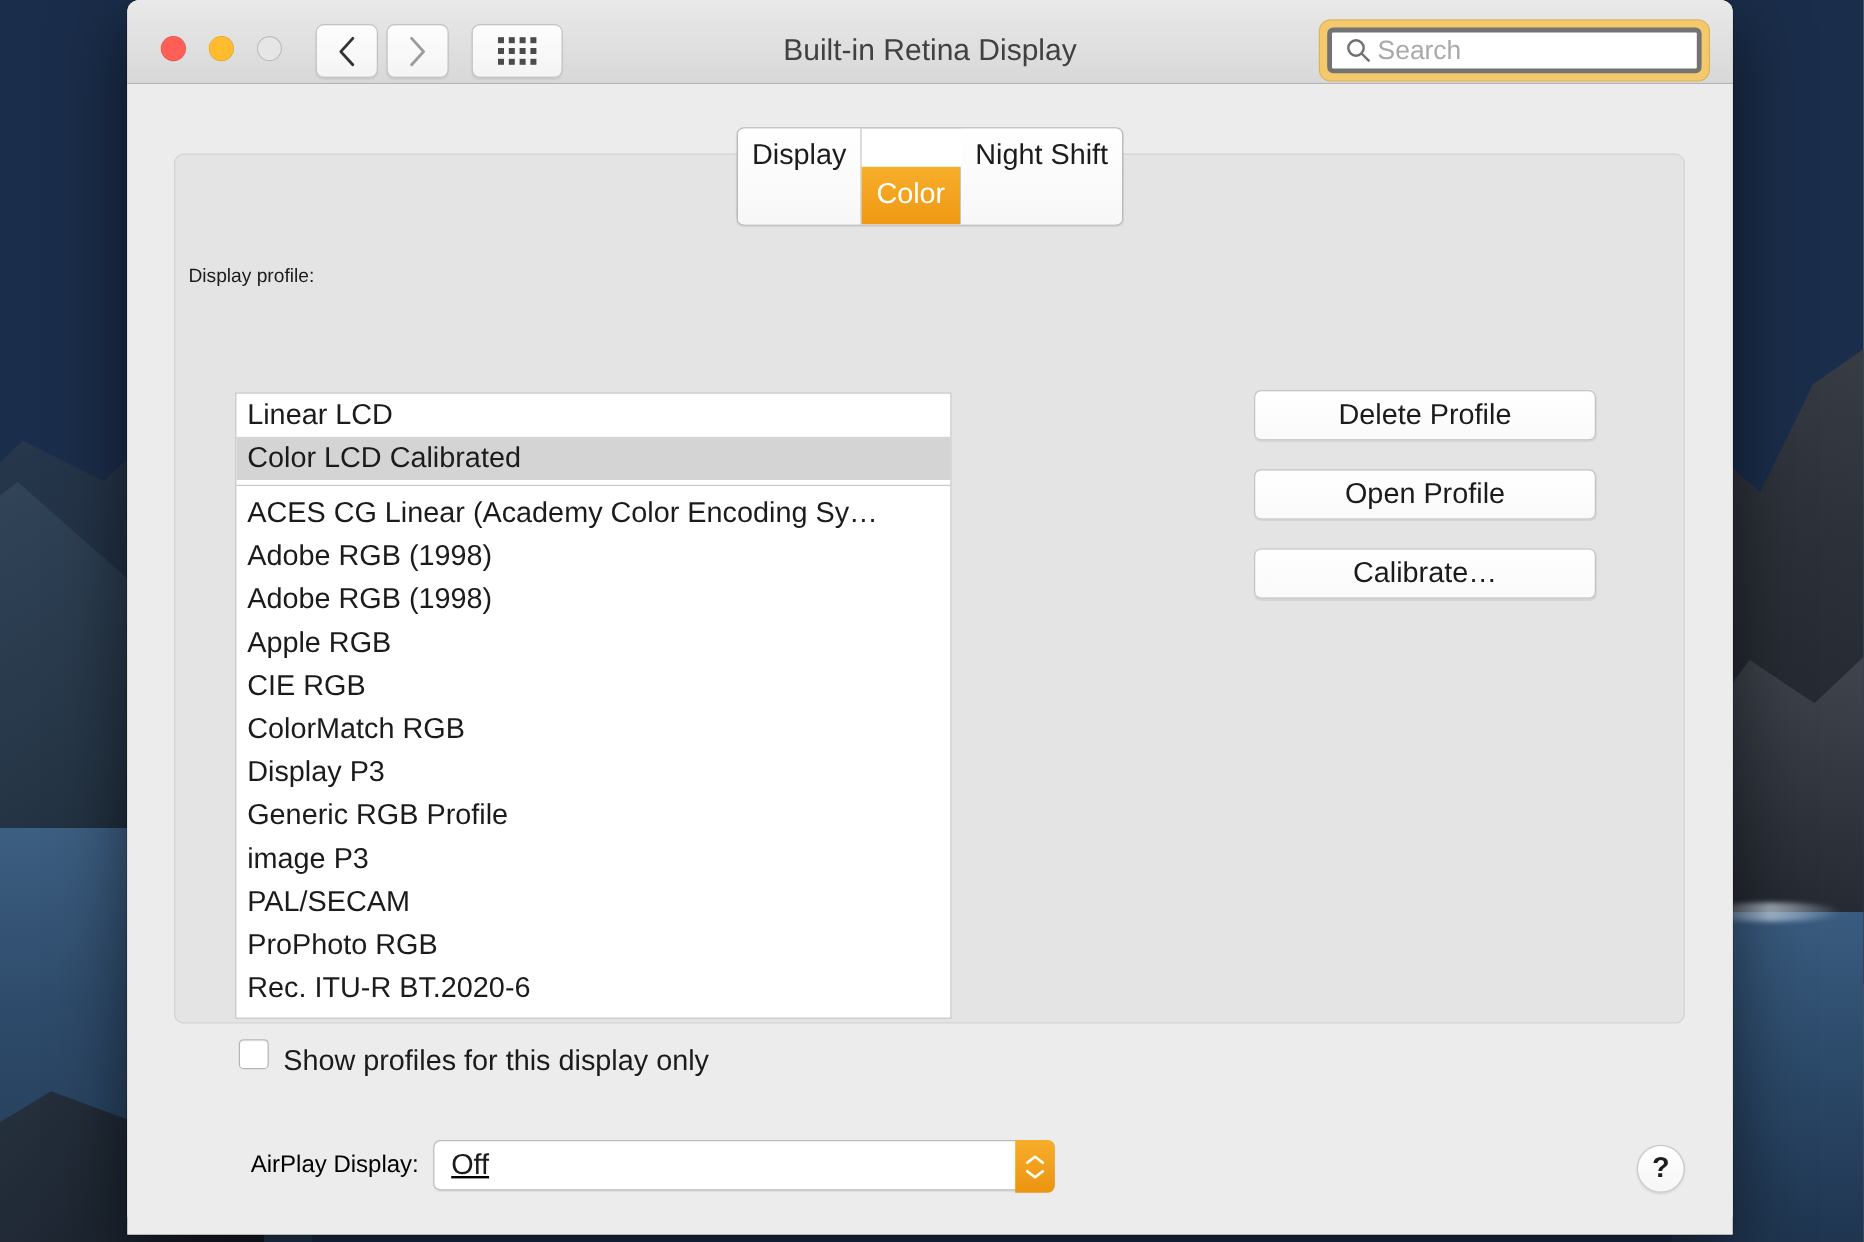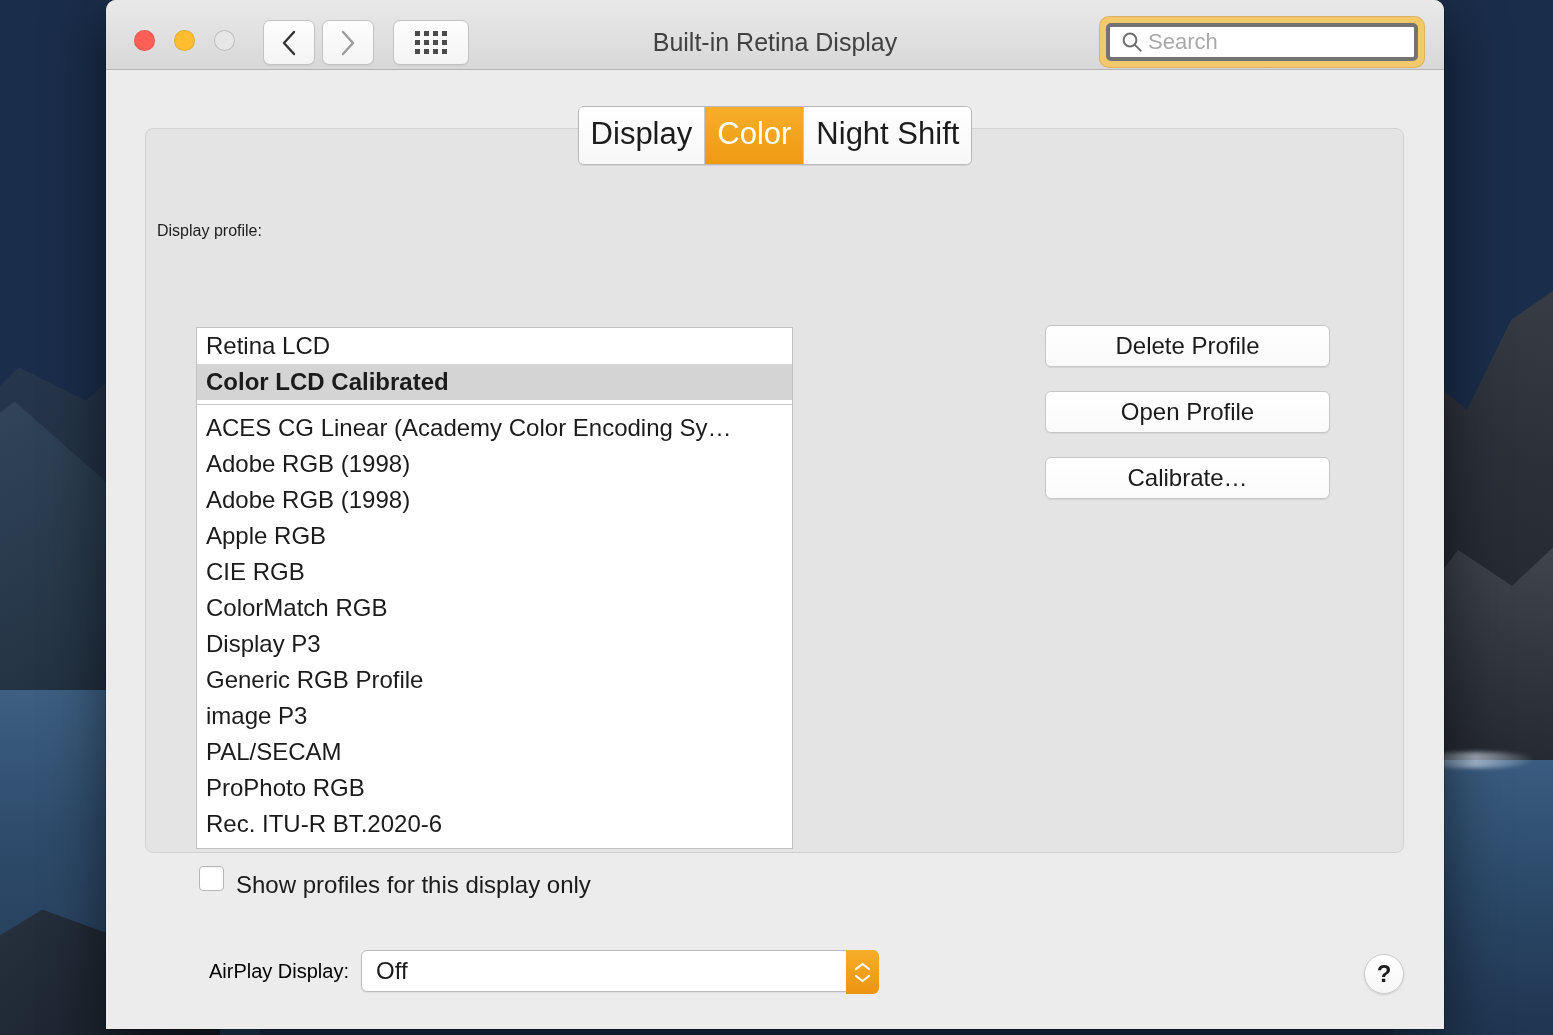--- a/index.html
+++ b/index.html
@@ -211,32 +211,33 @@
   }
   .tab-group {
     display: flex;
     border: 1px solid #b9b9b9;
     border-radius: 6px;
     overflow: hidden;
     box-shadow: 0 1px 1px rgba(0,0,0,.08);
     background: #fff;
   }
   .tab {
-    font-size: 31px;
+    font-size: 24px;
     color: #1c1c1c;
     padding: 8px 12px 10px;
     background: linear-gradient(180deg, #ffffff 0%, #f7f7f7 100%);
     border-right: 1px solid #c6c6c6;
     line-height: 1.25;
     white-space: nowrap;
   }
   .tab:last-child { border-right: 0; }
   .tab.active {
     background: linear-gradient(180deg, #f7ae2a 0%, #ef9913 100%);
     color: #fff;
+    margin-top: 32px;
   }
 
   
   #content-panel {
     position: absolute;
     left: 39px; top: 58px;
     width: 1259px; height: 725px;
     background: #e4e4e4;
     border: 1px solid #d2d2d2;
     border-radius: 8px;
@@ -261,21 +262,21 @@
   .profile-row {
     height: 36px;
     display: flex;
     align-items: center;
     padding-left: 9px;
     font-size: 24px;
     color: #1b1b1b;
     white-space: nowrap;
     overflow: hidden;
   }
-  .profile-row.selected { background: #d4d4d4; font-weight: bold; }
+  .profile-row.selected { background: #d4d4d4; }
   .list-separator {
     height: 1px;
     background: #c8c8c8;
     margin: 4px 0 5px;
   }
 
   
   #side-buttons {
     position: absolute;
     left: 939px; top: 255px;
@@ -337,20 +338,21 @@
   #airplay-select {
     position: relative;
     width: 518px; height: 42px;
     background: #fff;
     border: 1px solid #bcbcbc;
     border-radius: 6px;
     display: flex;
     align-items: center;
     padding-left: 14px;
     box-shadow: 0 1px 1px rgba(0,0,0,.06);
+    text-decoration: underline;
   }
   #airplay-value { font-size: 24px; color: #1b1b1b; }
   #airplay-stepper {
     position: absolute;
     right: -1px; top: -1px;
     width: 33px; height: 44px;
     background: linear-gradient(180deg, #f7ae2a 0%, #ec9410 100%);
     border-radius: 0 6px 6px 0;
     display: flex;
     flex-direction: column;
@@ -448,21 +450,21 @@
       <div class="tab-group">
         <div class="tab">Display</div>
         <div class="tab active">Color</div>
         <div class="tab">Night Shift</div>
       </div>
     </div>
 
     <div id="profile-label">Display profile:</div>
 
     <div id="profile-list">
-      <div class="profile-row">Retina LCD</div>
+      <div class="profile-row">Linear LCD</div>
       <div class="profile-row selected">Color LCD Calibrated</div>
       <div class="list-separator"></div>
       <div class="profile-row">ACES CG Linear (Academy Color Encoding Sy…</div>
       <div class="profile-row">Adobe RGB (1998)</div>
       <div class="profile-row">Adobe RGB (1998)</div>
       <div class="profile-row">Apple RGB</div>
       <div class="profile-row">CIE RGB</div>
       <div class="profile-row">ColorMatch RGB</div>
       <div class="profile-row">Display P3</div>
       <div class="profile-row">Generic RGB Profile</div>

